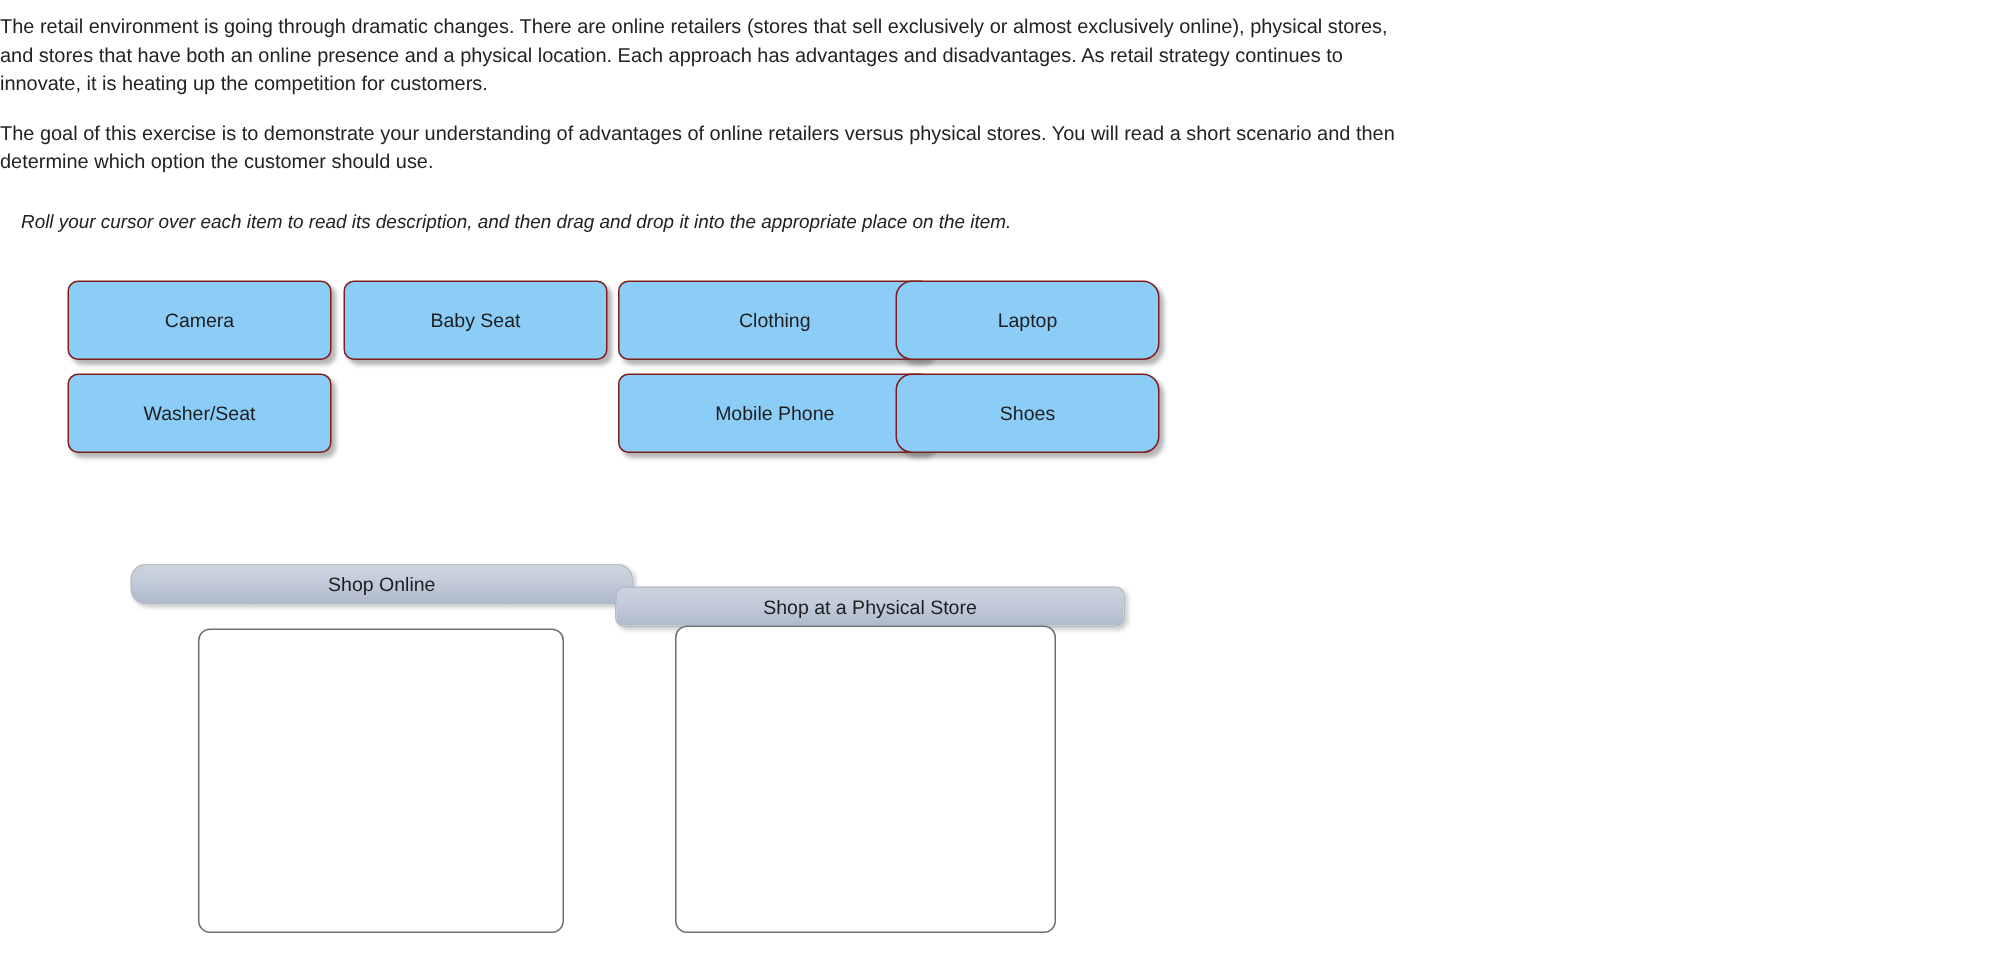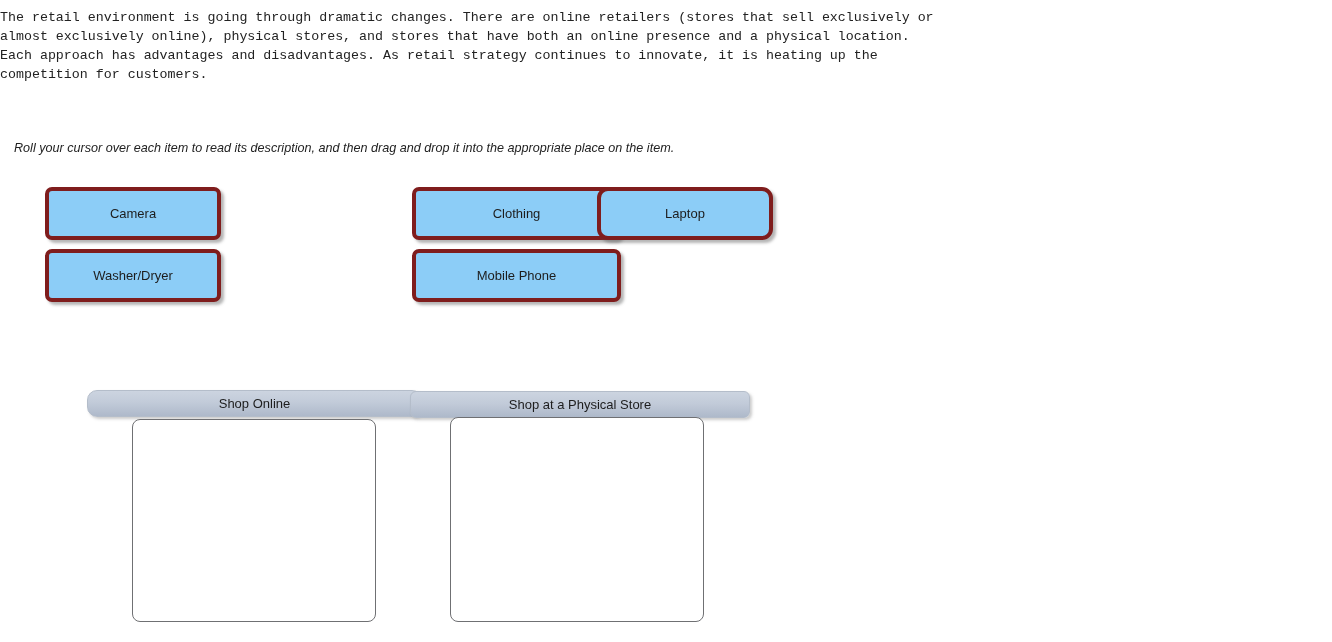--- a/index.html
+++ b/index.html
@@ -21,21 +21,20 @@
     position: absolute;
     left: 0px;
     top: 8px;
     width: 945px;
   }
   .intro p {
     margin: 0 0 14px 0;
     font-size: 13.3px;
     line-height: 19px;
     color: #222222;
-    font-family: Liberation Mono, monospace;
   }
   .instruction {
     position: absolute;
     left: 14px;
     top: 140px;
     width: 900px;
     font-size: 12.6px;
     font-style: italic;
     line-height: 17px;
     color: #222222;
@@ -46,21 +45,21 @@
     position: absolute;
     left: 45px;
     top: 187px;
     width: 740px;
     height: 120px;
   }
   .tile {
     position: absolute;
     box-sizing: border-box;
     background: #8ccdf7;
-    border: 4px solid #7f1d1d;
+    border: 1px solid #7f1d1d;
     border-radius: 7px;
     box-shadow: 3px 3px 3px rgba(90,90,90,0.45);
     display: flex;
     align-items: center;
     justify-content: center;
     font-size: 13px;
     color: #1d1d1d;
     height: 53px;
     cursor: move;
     user-select: none;
@@ -100,42 +99,45 @@
   }
   .zone-box {
     position: absolute;
     box-sizing: border-box;
     background: #ffffff;
     border: 1px solid #6f7073;
     border-radius: 8px;
   }
 
   
-  .zone-online .zone-header { left: 87px;  top: 390px; width: 335px; border-radius: 10px; }
+  .zone-online .zone-header { left: 87px;  top: 376px; width: 335px; border-radius: 10px; }
   .zone-online .zone-box    { left: 132px; top: 419px; width: 244px; height: 203px; }
 
   
   .zone-store .zone-header  { left: 410px; top: 391px; width: 340px; }
   .zone-store .zone-box     { left: 450px; top: 417px; width: 254px; height: 205px; }
 </style>
 </head>
 <body>
 
 <div class="intro">
   <p>The retail environment is going through dramatic changes. There are online retailers (stores that sell exclusively or almost exclusively online), physical stores, and stores that have both an online presence and a physical location. Each approach has advantages and disadvantages. As retail strategy continues to innovate, it is heating up the competition for customers.</p>
+  <p>The goal of this exercise is to demonstrate your understanding of advantages of online retailers versus physical stores. You will read a short scenario and then determine which option the customer should use.</p>
 </div>
 
 <div class="instruction">Roll your cursor over each item to read its description, and then drag and drop it into the appropriate place on the item.</div>
 
 <div class="tile-board">
   <div class="tile tile-r0 tile-c0">Camera</div>
+  <div class="tile tile-r0 tile-c1">Baby Seat</div>
   <div class="tile tile-r0 tile-c2">Clothing</div>
   <div class="tile tile-r0 tile-c3">Laptop</div>
-  <div class="tile tile-r1 tile-c0">Washer/Dryer</div>
+  <div class="tile tile-r1 tile-c0">Washer/Seat</div>
   <div class="tile tile-r1 tile-c2">Mobile Phone</div>
+  <div class="tile tile-r1 tile-c3">Shoes</div>
 </div>
 
 <div class="zones">
 
   <div class="zone zone-online">
     <div class="zone-header">Shop Online</div>
     <div class="zone-box"></div>
   </div>
 
   <div class="zone zone-store">

